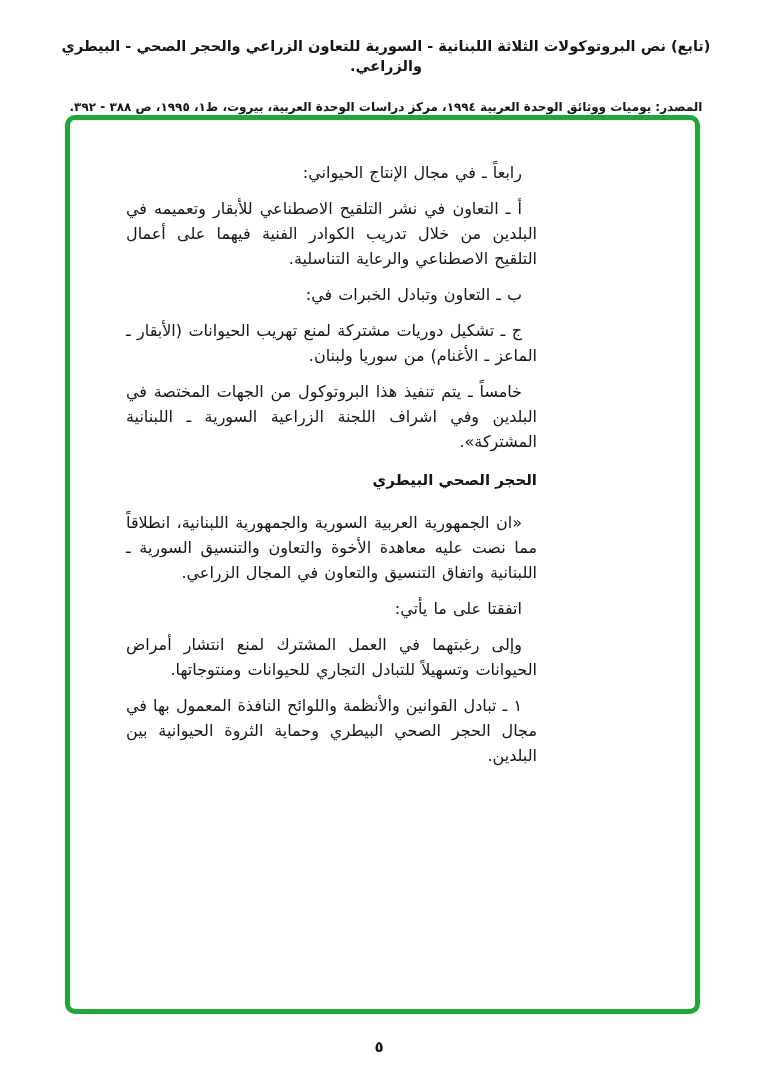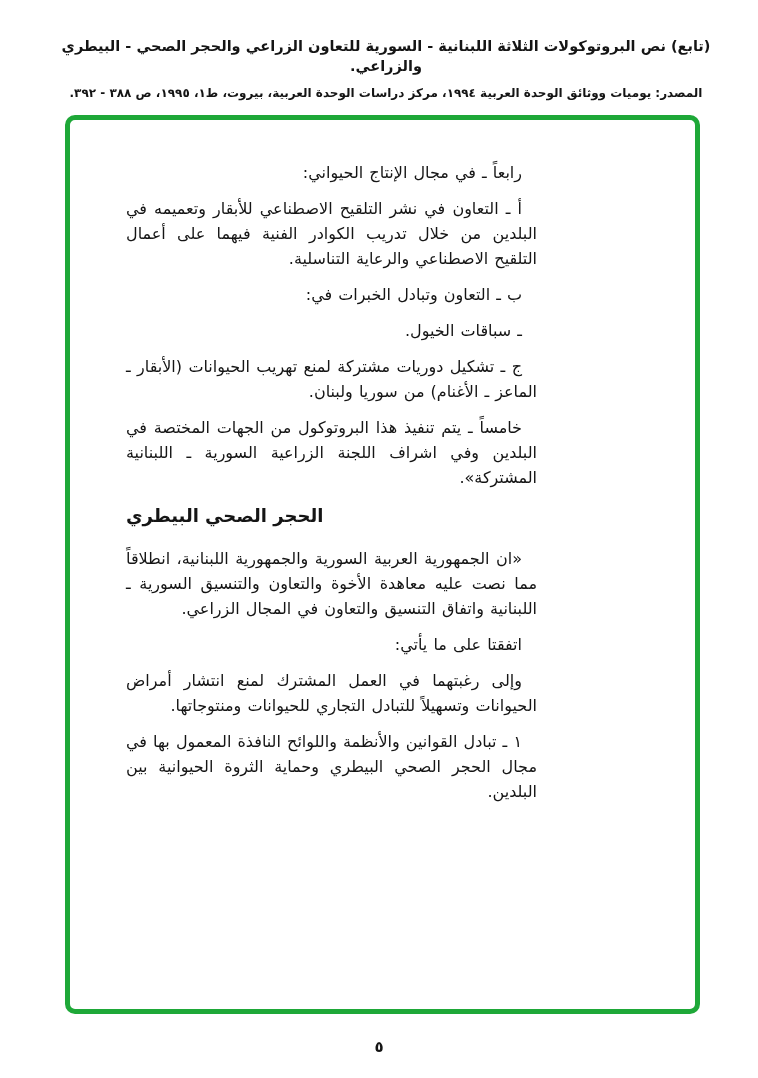--- a/index.html
+++ b/index.html
@@ -22,21 +22,21 @@
     padding: 36px 16px 0 30px;
   }
   .header-title {
     font-size: 14.5px;
     font-weight: bold;
     line-height: 20px;
   }
   .header-source {
     font-size: 12px;
     font-weight: bold;
-    margin-top: 10px;
+    margin-top: 24px;
     line-height: 15px;
   }
 
   
   .doc-frame {
     position: absolute;
     left: 65px;
     top: 115px;
     width: 635px;
     height: 899px;
@@ -54,23 +54,23 @@
   }
   .para {
     font-size: 16px;
     line-height: 25px;
     text-align: justify;
     margin: 0 0 11px 0;
     text-indent: 15px;
     word-spacing: 1px;
   }
   .section-title {
-    font-size: 18px;
+    font-size: 15px;
     font-weight: bold;
-    text-align: left;
+    text-align: right;
     margin: 5px 0 15px 0;
     line-height: 30px;
   }
 
   
   .page-footer {
     position: absolute;
     left: 0;
     right: 0;
     bottom: 22px;
@@ -87,21 +87,20 @@
 <header class="page-header">
   <div class="header-title">(تابع) نص البروتوكولات الثلاثة اللبنانية - السورية للتعاون الزراعي والحجر الصحي - البيطري والزراعي.</div>
   <div class="header-source">المصدر: يوميات ووثائق الوحدة العربية ١٩٩٤، مركز دراسات الوحدة العربية، بيروت، ط١، ١٩٩٥، ص ٣٨٨ - ٣٩٢.</div>
 </header>
 
 <main class="doc-frame">
   <div class="doc-body">
     <p class="para">رابعاً ـ في مجال الإنتاج الحيواني:</p>
     <p class="para">أ ـ التعاون في نشر التلقيح الاصطناعي للأبقار وتعميمه في البلدين من خلال تدريب الكوادر الفنية فيهما على أعمال التلقيح الاصطناعي والرعاية التناسلية.</p>
     <p class="para">ب ـ التعاون وتبادل الخبرات في:</p>
-    <p class="para">ـ سباقات الخيول.</p>
     <p class="para">ج ـ تشكيل دوريات مشتركة لمنع تهريب الحيوانات (الأبقار ـ الماعز ـ الأغنام) من سوريا ولبنان.</p>
     <p class="para">خامساً ـ يتم تنفيذ هذا البروتوكول من الجهات المختصة في البلدين وفي اشراف اللجنة الزراعية السورية ـ اللبنانية المشتركة».</p>
 
     <h2 class="section-title">الحجر الصحي البيطري</h2>
 
     <p class="para">«ان الجمهورية العربية السورية والجمهورية اللبنانية، انطلاقاً مما نصت عليه معاهدة الأخوة والتعاون والتنسيق السورية ـ اللبنانية واتفاق التنسيق والتعاون في المجال الزراعي.</p>
     <p class="para">اتفقتا على ما يأتي:</p>
     <p class="para">وإلى رغبتهما في العمل المشترك لمنع انتشار أمراض الحيوانات وتسهيلاً للتبادل التجاري للحيوانات ومنتوجاتها.</p>
     <p class="para">١ ـ تبادل القوانين والأنظمة واللوائح النافذة المعمول بها في مجال الحجر الصحي البيطري وحماية الثروة الحيوانية بين البلدين.</p>
   </div>

